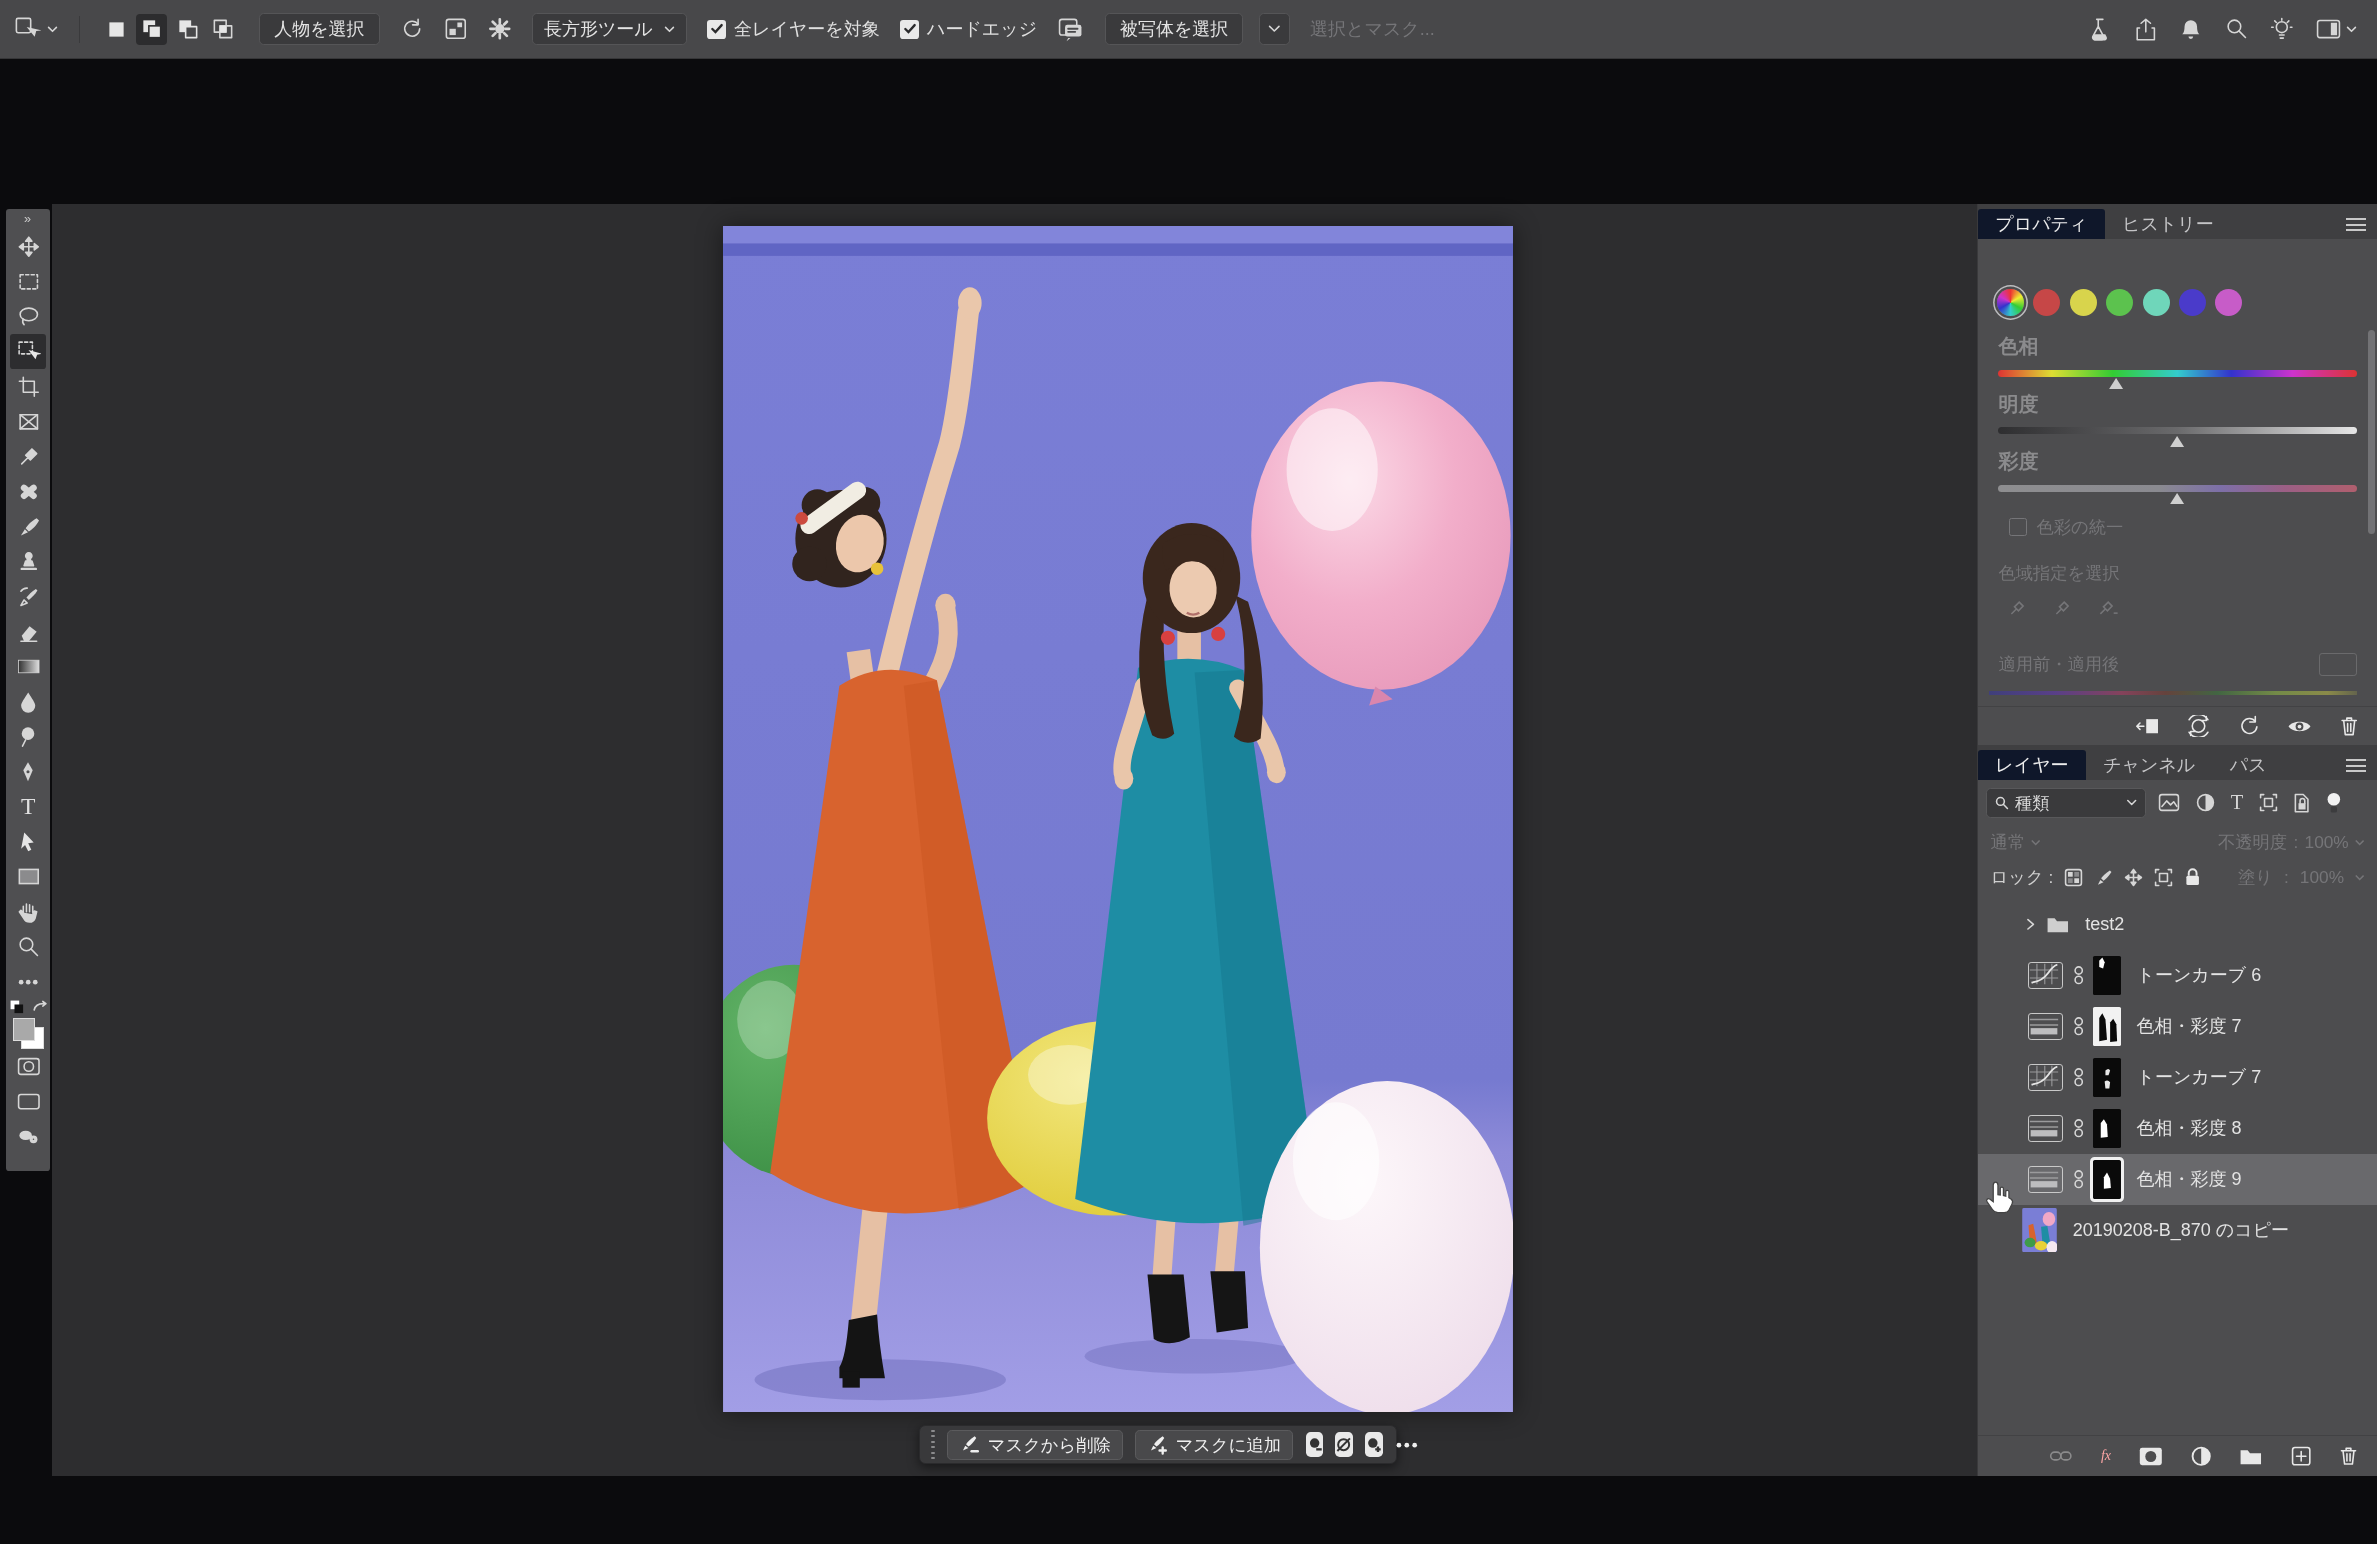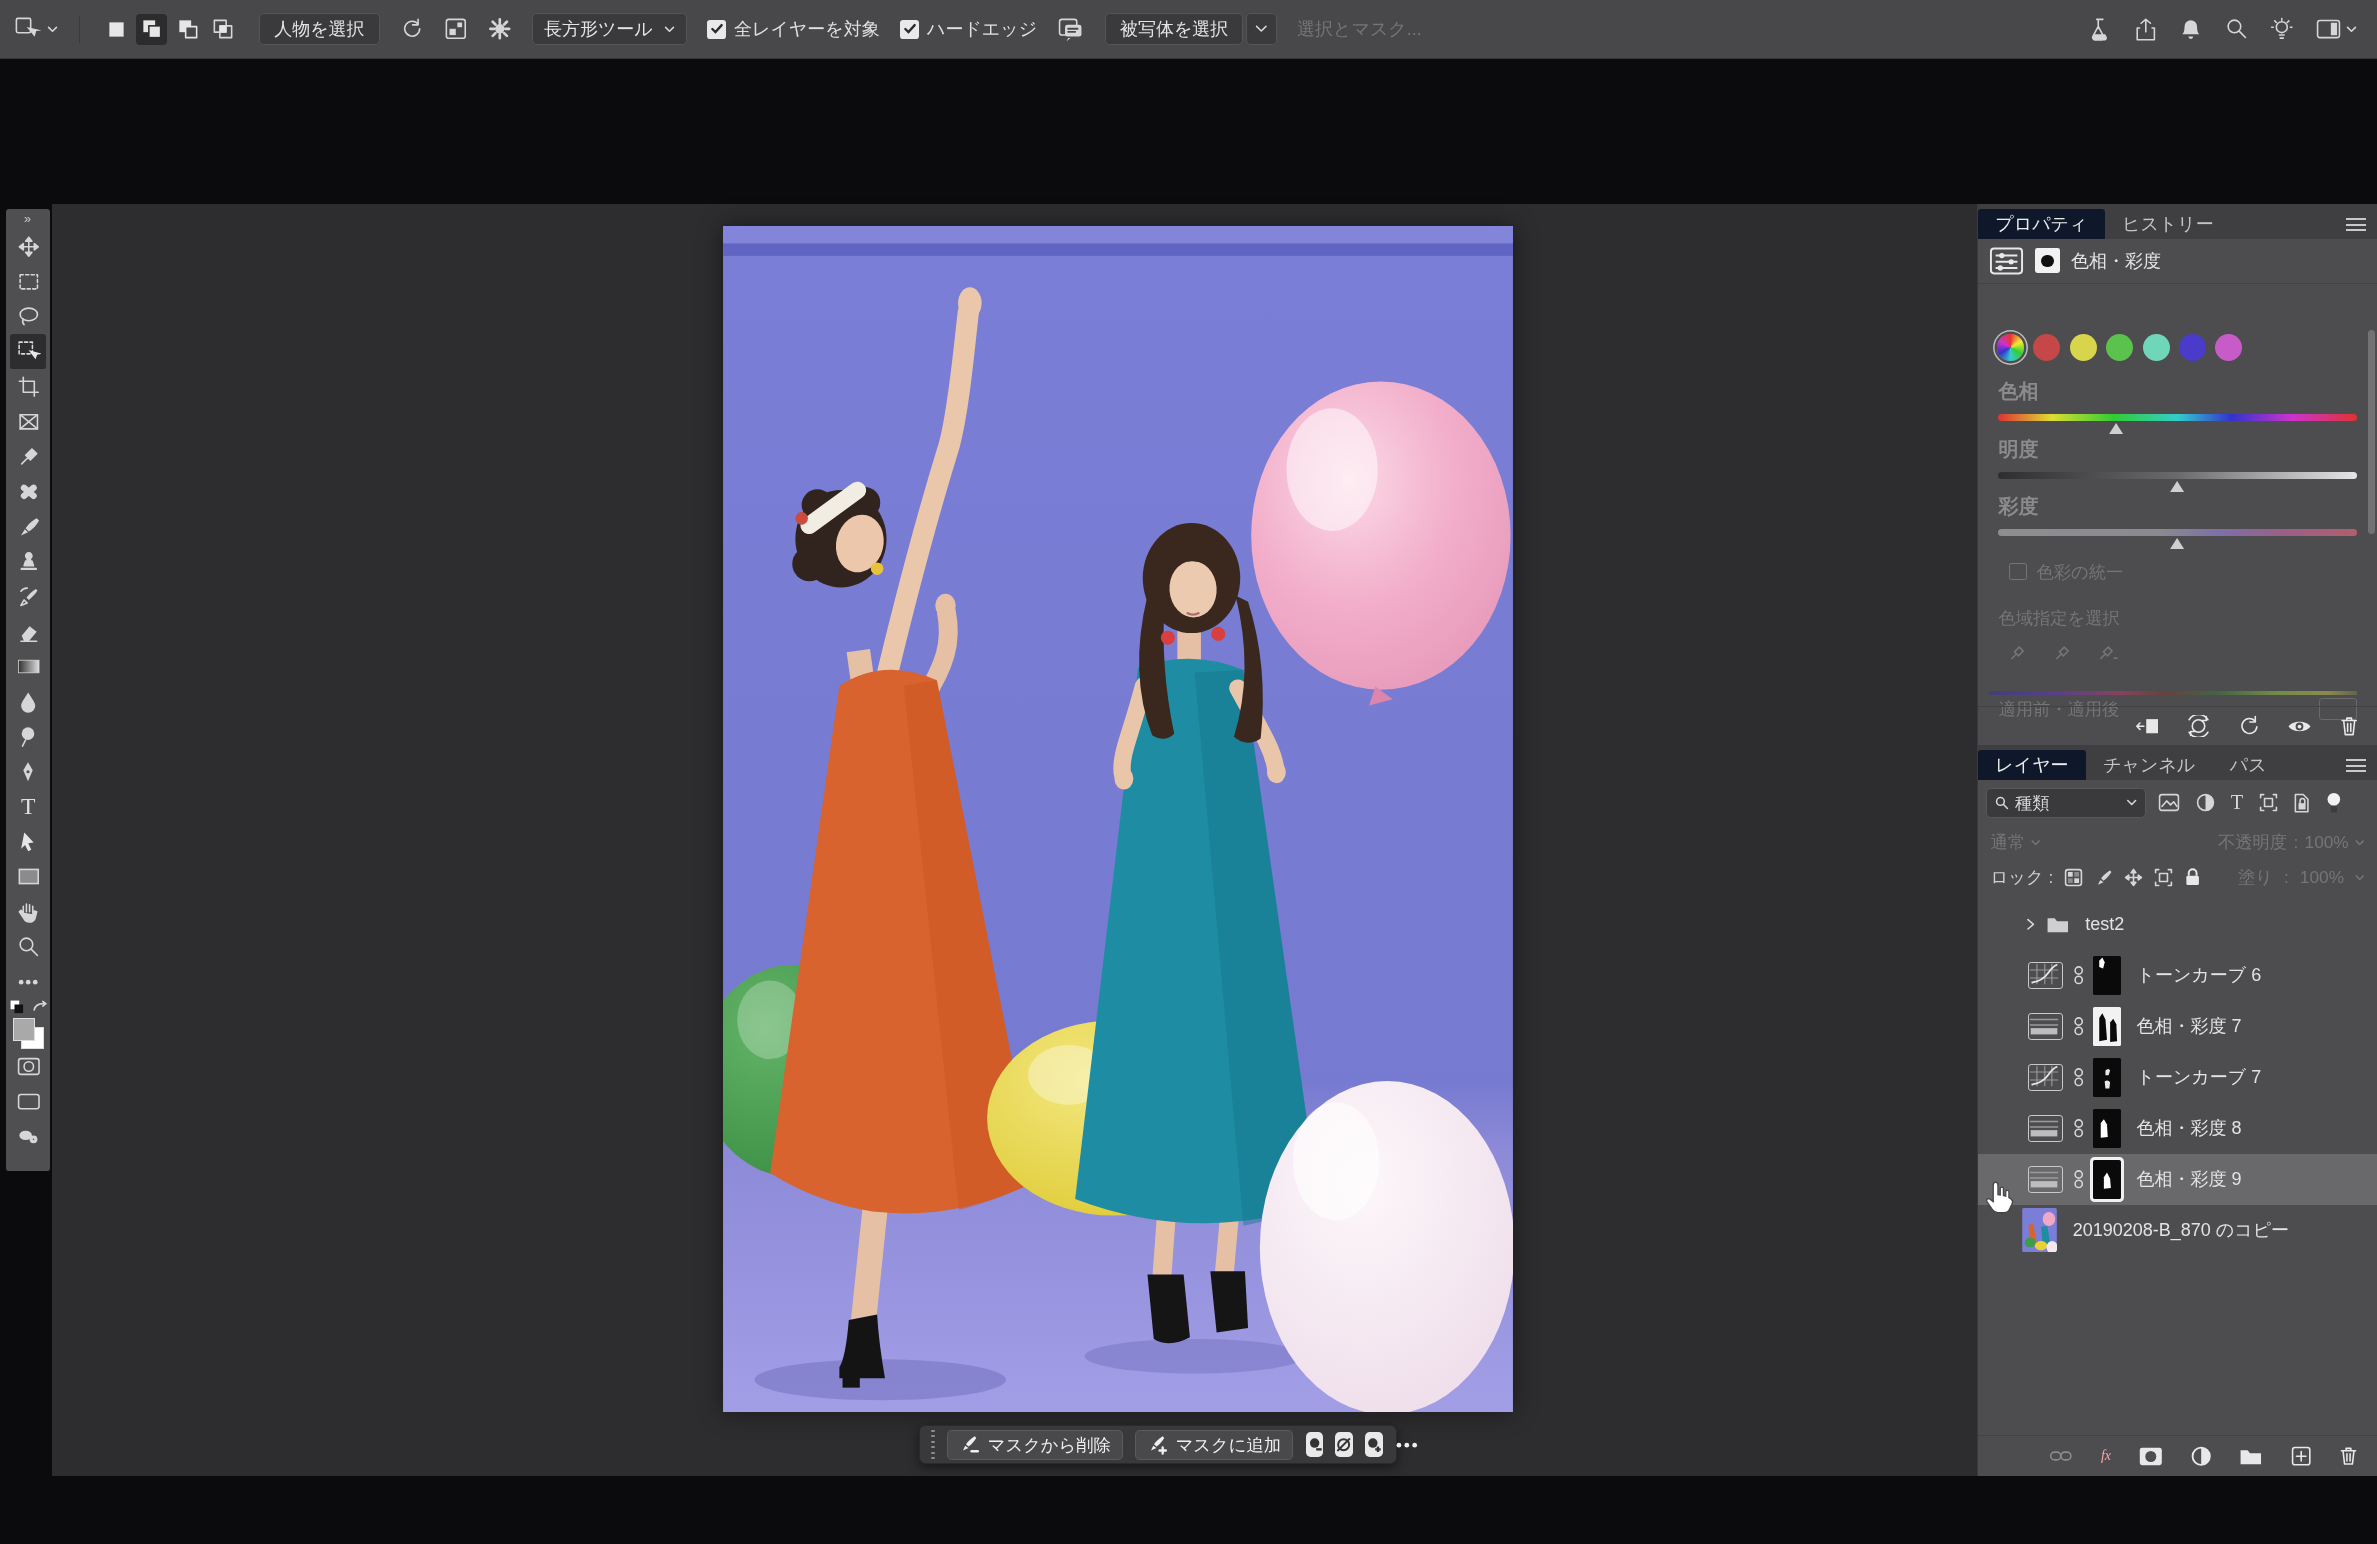--- a/index.html
+++ b/index.html
@@ -298,21 +298,21 @@
       <span>ハードエッジ</span>
     </span>
     <span>
       <svg class="ic" width="27" height="25" viewBox="0 0 34 32">
           <rect x="3" y="3" width="22" height="20" rx="3"></rect>
           <rect x="10" y="10" width="21" height="15" rx="3" fill="#d6d6d6" stroke="none"></rect>
           <path d="M14 27l-2 4 5-4z" fill="#d6d6d6" stroke="none"></path>
           <path d="M14 15h12M14 19h9" stroke="#48484a" stroke-width="2.4"></path>
         </svg>
     </span>
-    <span class="row" style="gap:3px">
+    <span class="row" style="gap:16px">
       <span class="opt-btn">被写体を選択</span>
       <span class="opt-btn" style="padding:0 7.9px">
         <svg class="ic" width="12.6" height="9.4" viewBox="0 0 16 12">
             <path d="M2 3l6 6 6-6"></path>
           </svg>
       </span>
     </span>
     <span class="vdim">選択とマスク...</span>
     <span class="far-right">
       <span>
@@ -669,33 +669,20 @@
     <div class="props">
       <div class="tabstrip">
         <div class="tab active">プロパティ</div>
         <div class="tab">ヒストリー</div>
         <span class="hamb">
             <i></i>
             <i></i>
             <i></i>
           </span>
       </div>
-      <div class="adjhead">
-        <svg width="35" height="28" viewBox="0 0 44 36">
-            <rect x="2" y="2" width="40" height="32" rx="4" fill="none" stroke="#e8e8e8" stroke-width="2.5"></rect>
-            <path d="M8 11h28M8 19h28M8 27h28" stroke="#e8e8e8" stroke-width="2.5"></path>
-            <circle cx="16" cy="11" r="3.4" fill="#e8e8e8"></circle>
-            <circle cx="28" cy="19" r="3.4" fill="#e8e8e8"></circle>
-            <circle cx="14" cy="27" r="3.4" fill="#e8e8e8"></circle>
-          </svg>
-        <span class="maskthumb">
-            <i></i>
-          </span>
-        <span class="adjttl">色相・彩度</span>
-      </div>
 
       <div class="dots">
         <span class="dot master"></span>
         <span class="dot" style="background:#c64747"></span>
         <span class="dot" style="background:#d8d44c"></span>
         <span class="dot" style="background:#5cc24e"></span>
         <span class="dot" style="background:#6fd6ba"></span>
         <span class="dot" style="background:#4a3bca"></span>
         <span class="dot" style="background:#c75cc8"></span>
       </div>

